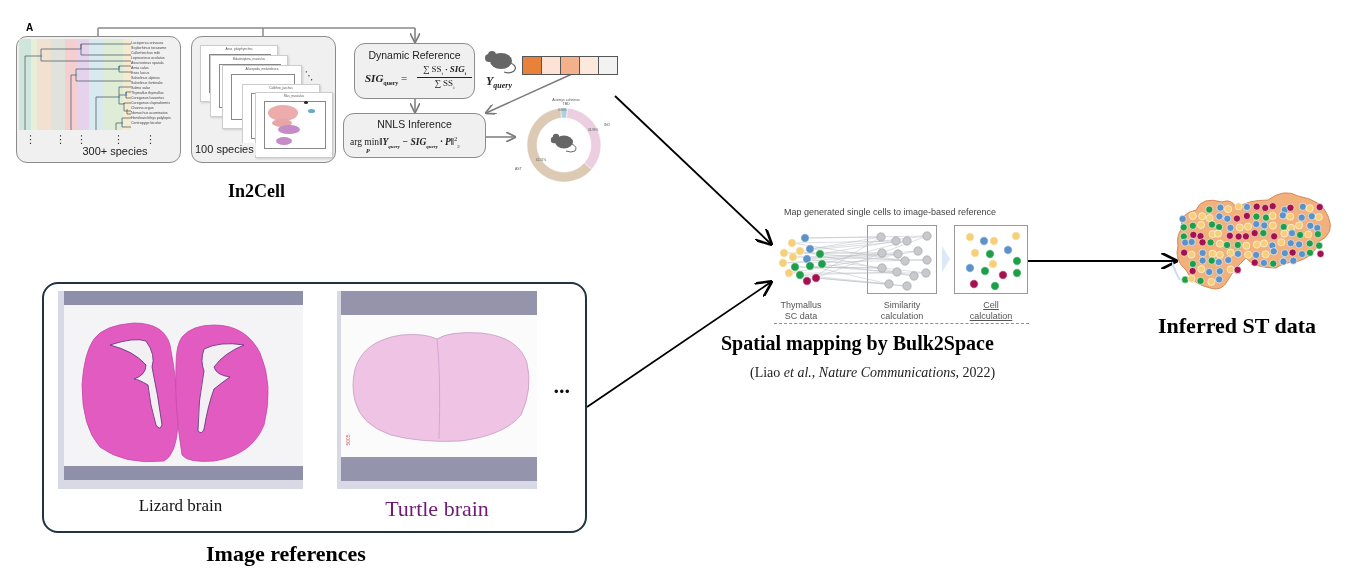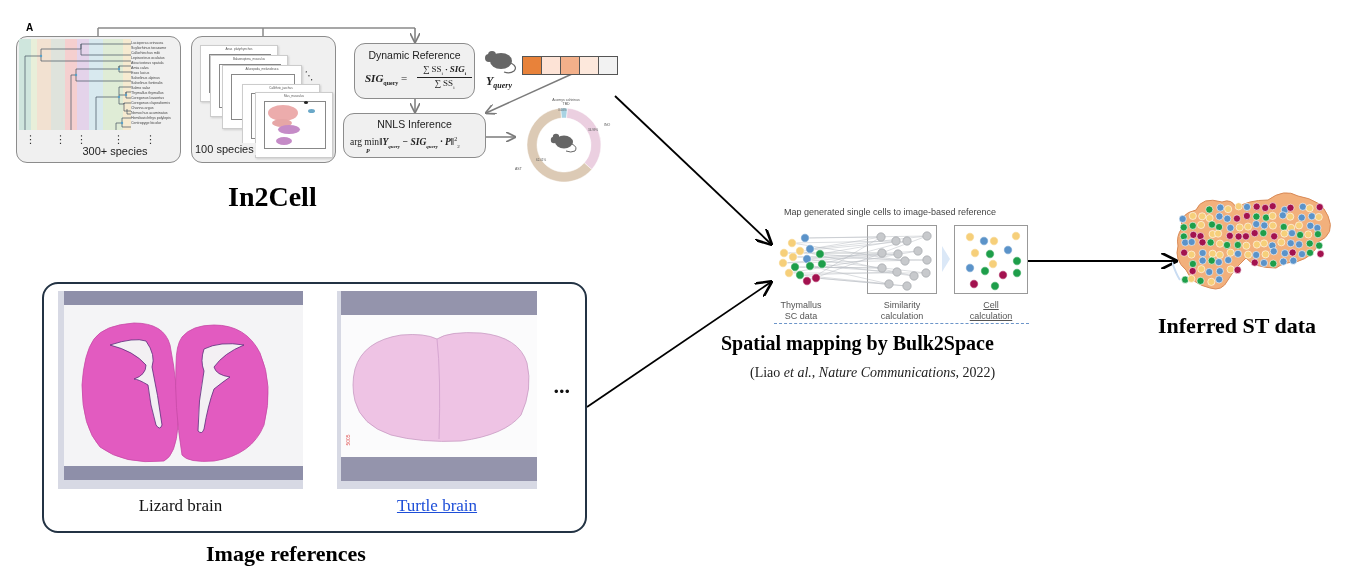--- a/index.html
+++ b/index.html
@@ -214,21 +214,21 @@
   <circle cx="7" cy="7" r="3.2" fill="#666"></circle>
   <circle cx="5" cy="10" r="3.2" fill="#666"></circle>
   <path d="M23,14 Q29,17 26,21 Q22,23 17,21" stroke="#666" stroke-width="1" fill="none"></path>
 </svg>
 <div class="abs sans" style="left:604px;top:123px;font-size:3.5px;color:#555;">INO</div>
 <div class="abs sans" style="left:515px;top:167px;font-size:3.5px;color:#555;">AST</div>
 <div class="abs sans" style="left:558px;top:108px;font-size:3px;color:#555;">3.00%</div>
 <div class="abs sans" style="left:588px;top:128px;font-size:3px;color:#555;">34.99%</div>
 <div class="abs sans" style="left:536px;top:158px;font-size:3px;color:#555;">62.01%</div>
 
-<div class="abs title-big" style="left:228px;top:181px;font-size:28px;">In2Cell</div>
+<div class="abs title-big" style="left:228px;top:181px;font-size:18px;">In2Cell</div>
 
 <div class="abs" style="left:764px;top:196px;width:270px;height:130px;">
   <div class="abs sans" style="left:20px;top:11px;font-size:9px;color:#444;white-space:nowrap;">Map generated single cells to image-based reference</div>
   <div class="abs" style="left:103px;top:29px;width:70px;height:69px;border:1.5px solid #999;box-sizing:border-box;"></div>
   <div class="abs" style="left:190px;top:29px;width:74px;height:69px;border:1.5px solid #999;box-sizing:border-box;"></div>
   <svg class="abs" style="left:176px;top:48px;" width="12" height="30">
     <path d="M2,2 L10,15 L2,28 Z" fill="#dbe8f7"></path>
   </svg>
   <svg class="abs" style="left:0;top:0;" width="270" height="110" id="b2s-svg">
       <g stroke="#b9bcc3" stroke-width="0.5">
@@ -471,17 +471,17 @@
     <div class="abs" style="left:0;top:0;width:4px;height:198px;background:#d7d9e4;"></div>
     <div class="abs" style="left:4px;top:0;right:0;height:24px;background:#9494ac;"></div>
     <div class="abs" style="left:4px;top:166px;right:0;height:24px;background:#9494ac;"></div>
     <div class="abs" style="left:0;top:190px;right:0;height:8px;background:#d7d9e4;"></div>
     <svg class="abs" style="left:4px;top:24px;" width="196" height="142" id="turtle-svg">
         <path d="M14,54 Q22,26 60,20 Q84,18 96,24 Q108,16 140,18 Q178,22 186,48 Q192,74 180,100 Q164,120 120,126 Q80,128 50,120 Q20,110 14,86 Q10,70 14,54 Z" fill="#eec3e4" stroke="#c89bc3" stroke-width="0.8"></path>
         <path d="M96,24 Q100,60 98,124" stroke="#d6a6d1" stroke-width="1" fill="none"></path>
       </svg>
     <div class="abs sans" style="left:5px;top:146px;font-size:5px;color:#e05050;transform:rotate(-90deg);">5005</div>
   </div>
-  <div class="abs serif" style="left:293px;top:212px;width:200px;text-align:center;font-size:17px;color:#1d4ed8;text-decoration:underline;">Turtle brain</div>
+  <div class="abs serif" style="left:293px;top:212px;width:200px;text-align:center;font-size:22px;color:#701a75;">Turtle brain</div>
 
   <div class="abs sans" style="left:510px;top:100px;font-size:13px;color:#111;letter-spacing:1px;">•••</div>
 </div>
 <div class="abs title-big" style="left:206px;top:541px;font-size:22px;white-space:nowrap;">Image references</div>
 
 </body></html>

